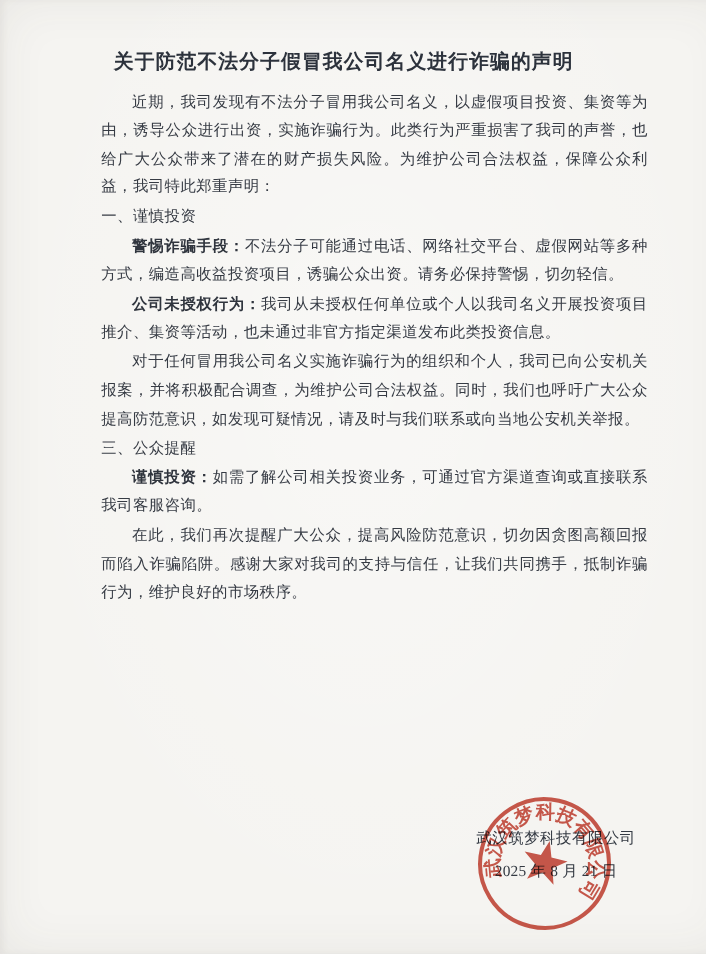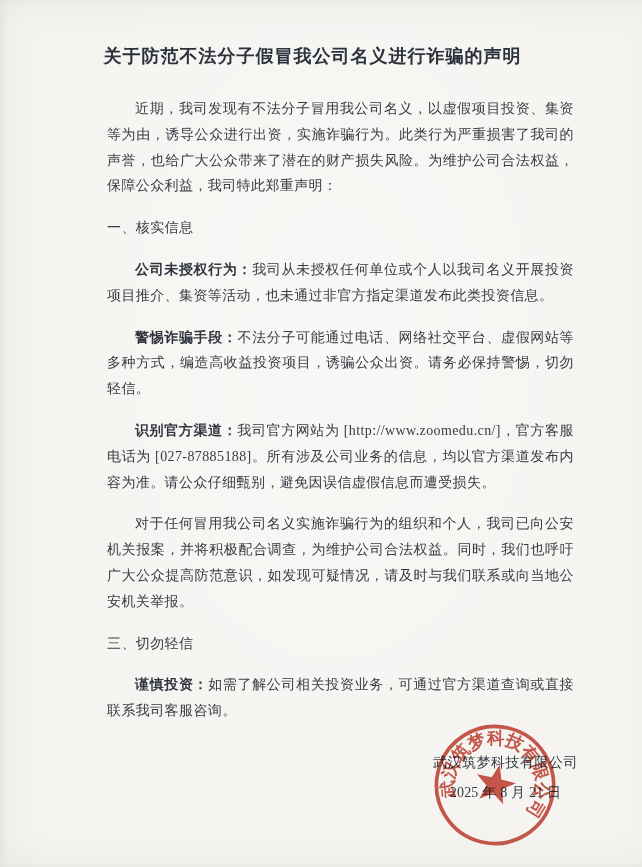--- a/index.html
+++ b/index.html
@@ -29,21 +29,21 @@
   .doc-body {
     position: absolute;
     top: 80px; left: 91px;
     width: 499px;
     font-size: 14px;
     line-height: 25.8px;
     letter-spacing: 0.4px;
     text-align: justify;
     text-justify: inter-character;
   }
-  .doc-body p { margin: 16px; }
+  .doc-body p { margin: 1px; }
   .para { text-indent: 2em; }
   .heading { text-indent: 0; }
   .para strong { font-weight: bold; color: #30353e; }
   .signature {
     position: absolute;
     top: 750px; right: 87px;
     text-align: center;
     font-size: 14px;
     line-height: 26px;
     letter-spacing: 0.5px;
@@ -71,27 +71,27 @@
 </style>
 </head>
 <body>
 
 <div class="page">
 
   <h1 class="doc-title">关于防范不法分子假冒我公司名义进行诈骗的声明</h1>
 
   <div class="doc-body">
       <p class="para">近期，我司发现有不法分子冒用我公司名义，以虚假项目投资、集资等为由，诱导公众进行出资，实施诈骗行为。此类行为严重损害了我司的声誉，也给广大公众带来了潜在的财产损失风险。为维护公司合法权益，保障公众利益，我司特此郑重声明：</p>
-      <p class="heading">一、核实信息</p>
+      <p class="heading">一、谨慎投资</p>
+      <p class="para"><strong>警惕诈骗手段：</strong>不法分子可能通过电话、网络社交平台、虚假网站等多种方式，编造高收益投资项目，诱骗公众出资。请务必保持警惕，切勿轻信。</p>
       <p class="para"><strong>公司未授权行为：</strong>我司从未授权任何单位或个人以我司名义开展投资项目推介、集资等活动，也未通过非官方指定渠道发布此类投资信息。</p>
-      <p class="para"><strong>警惕诈骗手段：</strong>不法分子可能通过电话、网络社交平台、虚假网站等多种方式，编造高收益投资项目，诱骗公众出资。请务必保持警惕，切勿轻信。</p>
-      <p class="para"><strong>识别官方渠道：</strong>我司官方网站为 [http://www.zoomedu.cn/]，官方客服电话为 [027-87885188]。所有涉及公司业务的信息，均以官方渠道发布内容为准。请公众仔细甄别，避免因误信虚假信息而遭受损失。</p>
       <p class="para">对于任何冒用我公司名义实施诈骗行为的组织和个人，我司已向公安机关报案，并将积极配合调查，为维护公司合法权益。同时，我们也呼吁广大公众提高防范意识，如发现可疑情况，请及时与我们联系或向当地公安机关举报。</p>
-      <p class="heading">三、切勿轻信</p>
+      <p class="heading">三、公众提醒</p>
       <p class="para"><strong>谨慎投资：</strong>如需了解公司相关投资业务，可通过官方渠道查询或直接联系我司客服咨询。</p>
+      <p class="para">在此，我们再次提醒广大公众，提高风险防范意识，切勿因贪图高额回报而陷入诈骗陷阱。感谢大家对我司的支持与信任，让我们共同携手，抵制诈骗行为，维护良好的市场秩序。</p>
     </div>
 
   <div class="signature">
     <div class="sig-company">武汉筑梦科技有限公司</div>
     <div class="sig-date">2025 年 8 月 21 日</div>
   </div>
 
   <svg class="seal" viewBox="0 0 140 140">
     <g transform="rotate(13 70 70)">
       <circle cx="70" cy="70" r="64" stroke-width="4"></circle>

